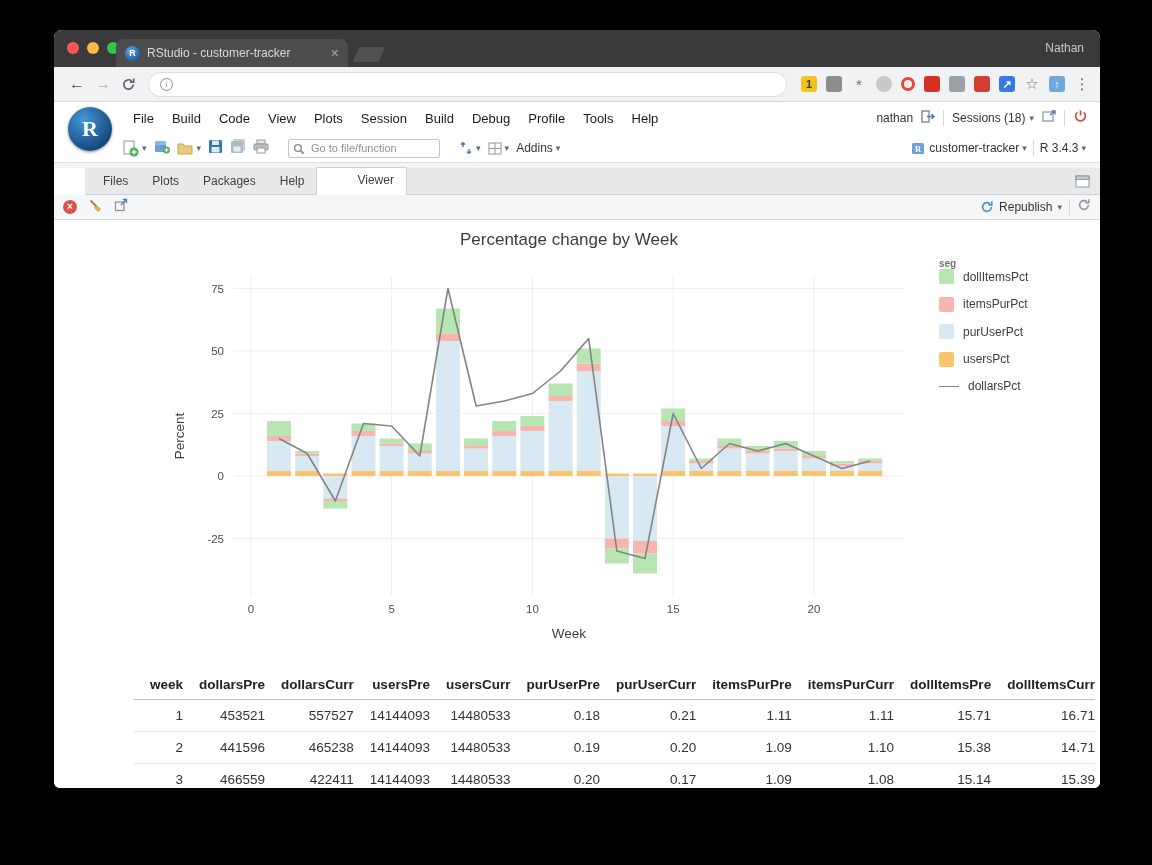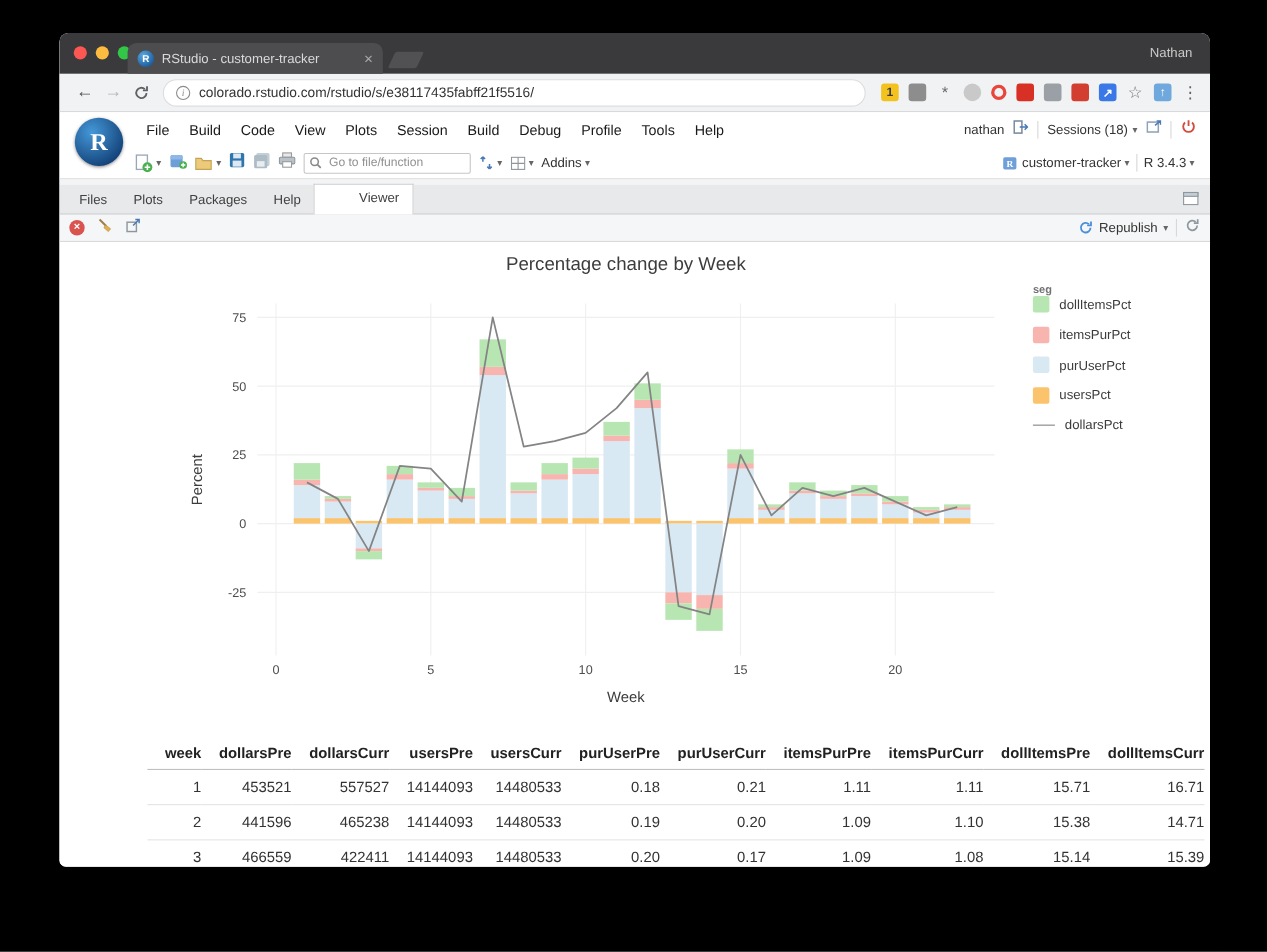--- a/index.html
+++ b/index.html
@@ -57,36 +57,36 @@
   .menu-item { padding: 0 9px; font-size: 13px; color: #1a1a1a; }
   .rs-menubar-right { margin-left: auto; display: flex; align-items: center; gap: 8px; padding-right: 12px; }
   .rs-user { font-size: 12px; color: #333; }
   .rs-sessions { font-size: 12px; color: #333; display: flex; align-items: center; gap: 4px; }
   .caret { font-size: 9px; color: #666; }
   .vdiv { width: 1px; height: 16px; background: #d8d8d8; }
 
   .rs-toolbar { display: flex; align-items: center; height: 29px; padding-left: 68px;
                 border-bottom: 1px solid #ddd; gap: 7px; }
   .tb-group { display: flex; align-items: center; gap: 3px; }
-  .goto-wrap { position: relative; margin: 0 0; }
+  .goto-wrap { position: relative; margin: 0 12px; }
   .goto-input { width: 152px; height: 19px; border: 1px solid #c6c6c6; border-radius: 2px;
                 font-size: 11px; padding: 0 4px 0 22px; color: #333;
                 font-family: "Liberation Sans", sans-serif; }
   .goto-input::placeholder { color: #909090; }
   .goto-mag { position: absolute; left: 5px; top: 3px; }
   .tb-label { font-size: 12px; color: #333; }
   .tb-spacer { flex: 1; }
   .rs-right { display: flex; align-items: center; gap: 6px; padding-right: 14px; }
 
   .gap-strip { height: 5px; background: #f3f4f5; flex: 0 0 auto; }
 
   
   .pane-tabstrip { height: 27px; background: #e8e9eb; border-bottom: 1px solid #cfd0d2;
                    display: flex; align-items: flex-end; padding-left: 6px; position: relative;
-                   flex: 0 0 auto; }
+                   flex: 0 0 auto; margin-left: 31px; }
   .pane-tab { padding: 5px 12px 6px; font-size: 12px; color: #404040; }
   .pane-tab.active { background: #fff; border: 1px solid #cfd0d2; border-bottom: none;
                      margin-bottom: -1px; padding-bottom: 8px; padding-left: 40px; }
   .pane-max { position: absolute; right: 10px; top: 6px; }
 
   
   .viewer-toolbar { height: 25px; background: #f5f6f7; border-bottom: 1px solid #d8d9da;
                     display: flex; align-items: center; padding: 0 9px; gap: 11px; flex: 0 0 auto; }
   .stop-icon { width: 14px; height: 14px; border-radius: 50%; background: #d9534f; color: #fff;
                font-size: 10px; font-weight: bold; display: flex; align-items: center;
@@ -135,21 +135,20 @@
     <span class="nav-btn">←</span>
     <span class="nav-btn disabled">→</span>
     <span class="refresh-btn">
       <svg width="15" height="15" viewBox="0 0 16 16">
           <path d="M13 8a5 5 0 1 1-1.6-3.7" fill="none" stroke="#5f6368" stroke-width="1.8"></path>
           <path d="M13.5 1.5v4h-4" fill="none" stroke="#5f6368" stroke-width="1.8"></path>
         </svg>
     </span>
     <div class="addr-bar">
       <span class="info-badge">i</span>
-      <span class="url-text">colorado.rstudio.com/rstudio/s/e38117435fabff21f5516/</span>
     </div>
     <div class="ext-row">
         <div class="ext-icon" style="background: rgb(243, 194, 31); color: rgb(60, 60, 60);">1</div>
         <div class="ext-icon" style="background: rgb(141, 141, 141); color: rgb(255, 255, 255);"></div>
         <div class="ext-icon" style="font-size: 15px; font-weight: normal; color: rgb(111, 111, 111);">*</div>
         <div class="ext-icon" style="background: rgb(201, 201, 201); border-radius: 50%; color: rgb(255, 255, 255);"></div>
         <div class="ext-icon" style="border: 3px solid rgb(232, 69, 60); border-radius: 50%; width: 14px; height: 14px; color: rgb(232, 69, 60);"></div>
         <div class="ext-icon" style="background: rgb(217, 48, 37); color: rgb(255, 255, 255);"></div>
         <div class="ext-icon" style="background: rgb(154, 160, 166); color: rgb(255, 255, 255);"></div>
         <div class="ext-icon" style="background: rgb(210, 63, 49); color: rgb(255, 255, 255);"></div>

